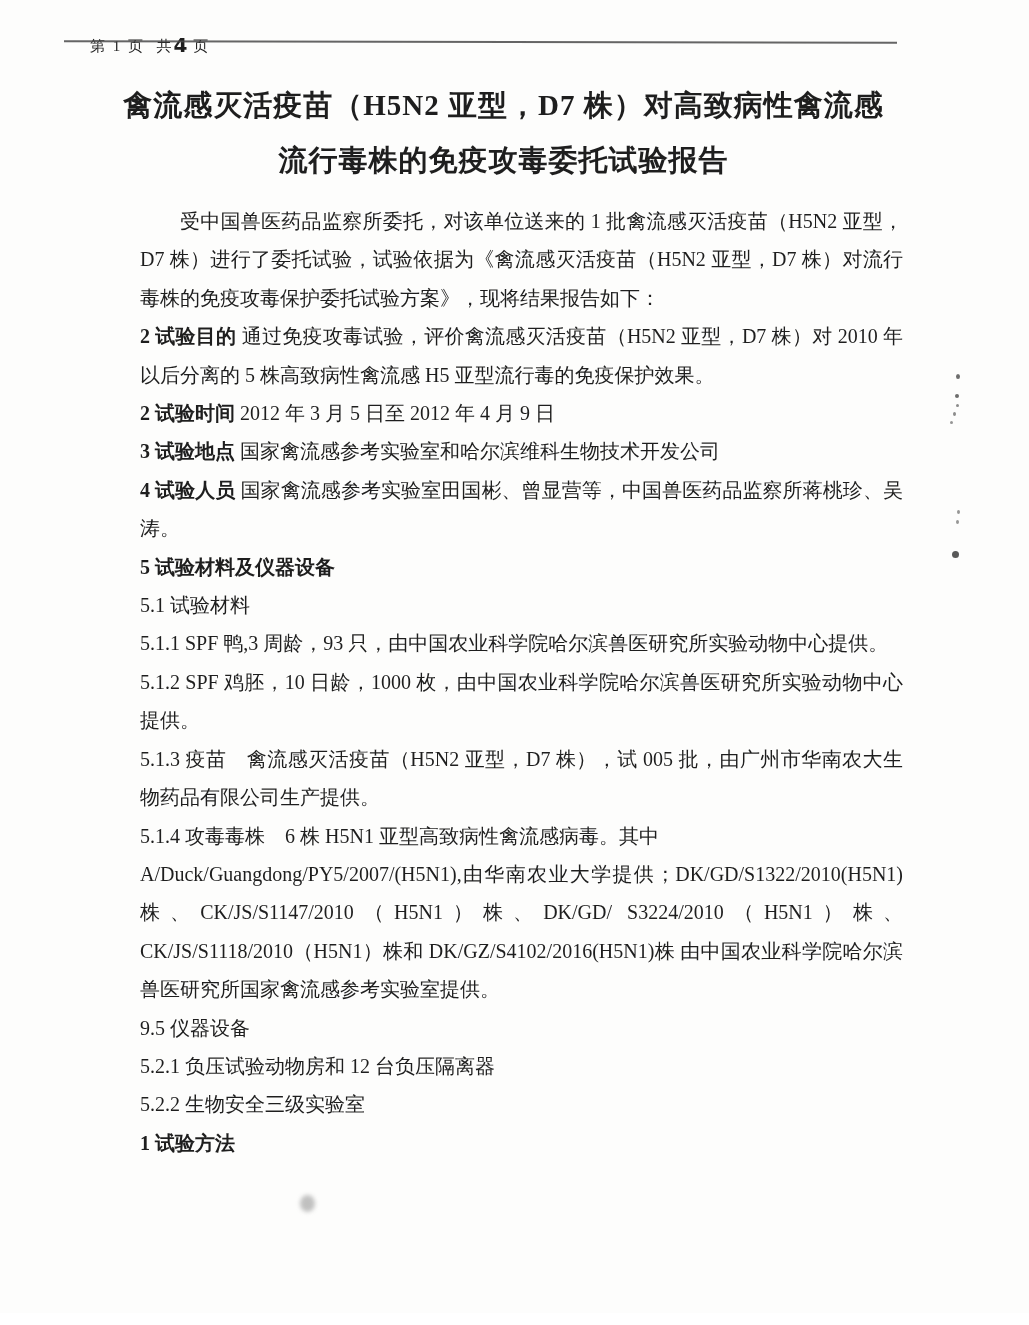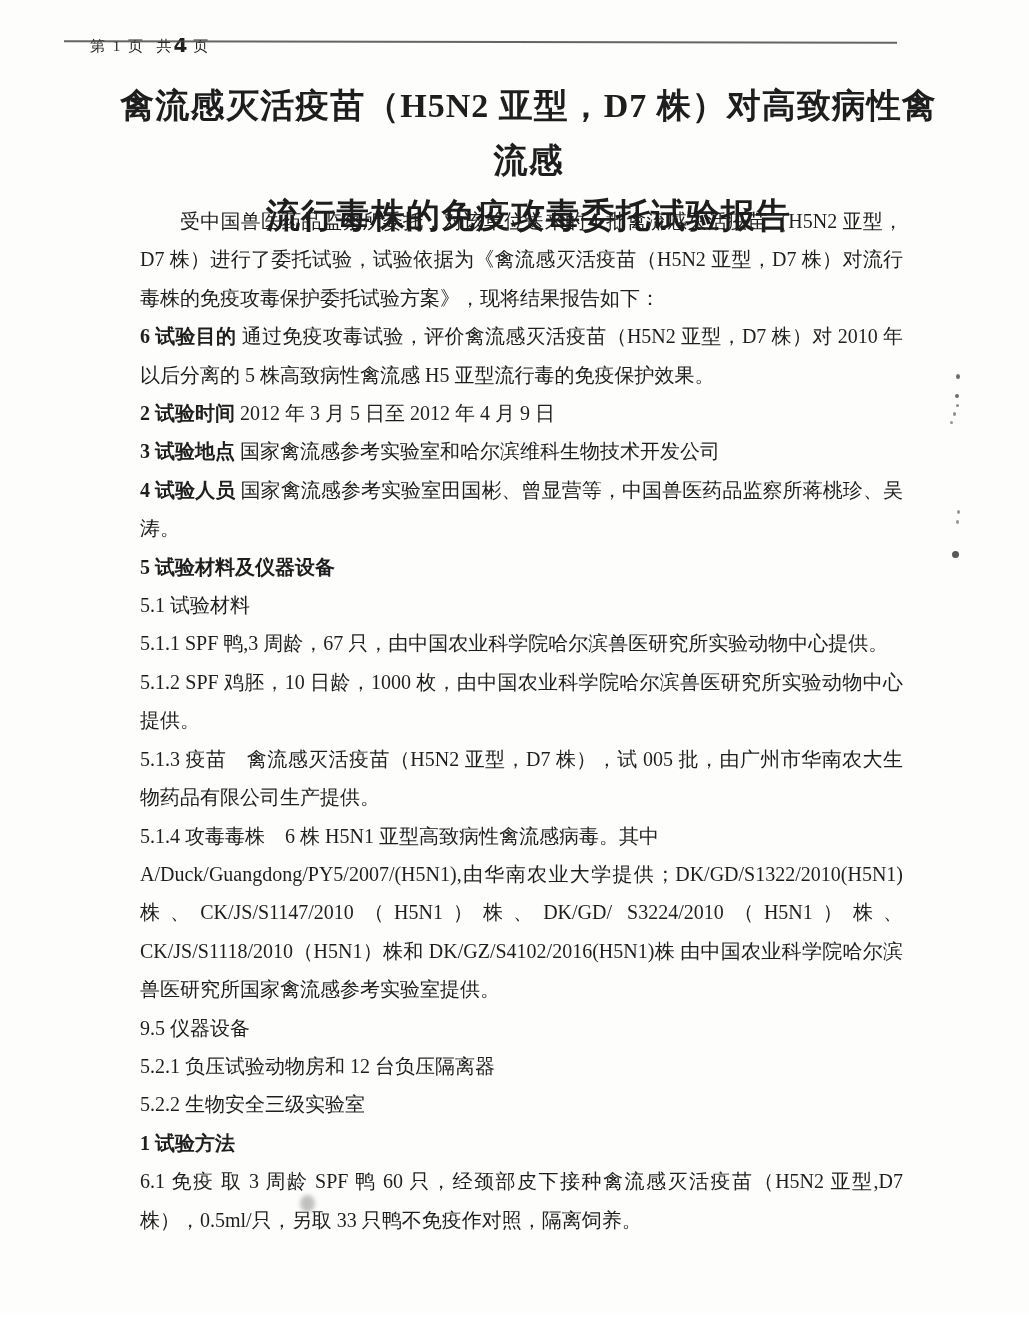--- a/index.html
+++ b/index.html
@@ -18,22 +18,22 @@
   .pg-total {
     font-size:20px; font-weight:700; letter-spacing:0;
     font-family:"DejaVu Sans",sans-serif;
     position:relative; top:1px;
   }
   .rule {
     position:absolute; top:41px; left:64px; width:833px; height:2px;
     background:var(--rule); transform:rotate(0.12deg); opacity:.85;
   }
   .title {
-    position:absolute; top:78px; left:104px; width:849px;
-    text-align:center; font-size:34px; font-weight:700;
+    position:absolute; top:78px; left:79px; width:849px;
+    text-align:center; font-size:29px; font-weight:700;
     line-height:55px; letter-spacing:1px; margin:0;
   }
   .body {
     position:absolute; top:202px; left:140px; width:763px;
     font-size:20px; line-height:38.4px; text-align:justify;
   }
   .para { margin:0; }
   .para.indent { text-indent:2em; }
   .lbl { font-weight:700; }
   .speck {
@@ -55,36 +55,35 @@
 
   <div class="rule"></div>
 
   <h1 class="title">
     <span>禽流感灭活疫苗（H5N2 亚型，D7 株）对高致病性禽流感</span><br>
     <span>流行毒株的免疫攻毒委托试验报告</span>
   </h1>
 
   <div class="body" id="paragraphs">
       <p class="para indent"><span>受中国兽医药品监察所委托，对该单位送来的 1 批禽流感灭活疫苗（H5N2 亚型，D7 株）进行了委托试验，试验依据为《禽流感灭活疫苗（H5N2 亚型，D7 株）对流行毒株的免疫攻毒保护委托试验方案》，现将结果报告如下：</span></p>
-      <p class="para"><span class="lbl">6 试验目的</span><span> 通过免疫攻毒试验，评价禽流感灭活疫苗（H5N2 亚型，D7 株）对 2010 年以后分离的 5 株高致病性禽流感 H5 亚型流行毒的免疫保护效果。</span></p>
+      <p class="para"><span class="lbl">2 试验目的</span><span> 通过免疫攻毒试验，评价禽流感灭活疫苗（H5N2 亚型，D7 株）对 2010 年以后分离的 5 株高致病性禽流感 H5 亚型流行毒的免疫保护效果。</span></p>
       <p class="para"><span class="lbl">2 试验时间</span><span> 2012 年 3 月 5 日至 2012 年 4 月 9 日</span></p>
       <p class="para"><span class="lbl">3 试验地点</span><span> 国家禽流感参考实验室和哈尔滨维科生物技术开发公司</span></p>
       <p class="para"><span class="lbl">4 试验人员</span><span> 国家禽流感参考实验室田国彬、曾显营等，中国兽医药品监察所蒋桃珍、吴涛。</span></p>
       <p class="para"><span class="lbl">5 试验材料及仪器设备</span></p>
       <p class="para"><span>5.1 试验材料</span></p>
-      <p class="para"><span>5.1.1 SPF 鸭,3 周龄，67 只，由中国农业科学院哈尔滨兽医研究所实验动物中心提供。</span></p>
+      <p class="para"><span>5.1.1 SPF 鸭,3 周龄，93 只，由中国农业科学院哈尔滨兽医研究所实验动物中心提供。</span></p>
       <p class="para"><span>5.1.2 SPF 鸡胚，10 日龄，1000 枚，由中国农业科学院哈尔滨兽医研究所实验动物中心提供。</span></p>
       <p class="para"><span>5.1.3 疫苗　禽流感灭活疫苗（H5N2 亚型，D7 株），试 005 批，由广州市华南农大生物药品有限公司生产提供。</span></p>
       <p class="para"><span>5.1.4 攻毒毒株　6 株 H5N1 亚型高致病性禽流感病毒。其中</span></p>
       <p class="para"><span>A/Duck/Guangdong/PY5/2007/(H5N1),由华南农业大学提供；DK/GD/S1322/2010(H5N1)株、CK/JS/S1147/2010（H5N1）株、DK/GD/ S3224/2010（H5N1）株、CK/JS/S1118/2010（H5N1）株和 DK/GZ/S4102/2016(H5N1)株 由中国农业科学院哈尔滨兽医研究所国家禽流感参考实验室提供。</span></p>
       <p class="para"><span>9.5 仪器设备</span></p>
       <p class="para"><span>5.2.1 负压试验动物房和 12 台负压隔离器</span></p>
       <p class="para"><span>5.2.2 生物安全三级实验室</span></p>
       <p class="para"><span class="lbl">1 试验方法</span></p>
-      <p class="para"><span>6.1 免疫 取 3 周龄 SPF 鸭 60 只，经颈部皮下接种禽流感灭活疫苗（H5N2 亚型,D7 株），0.5ml/只，另取 33 只鸭不免疫作对照，隔离饲养。</span></p>
     </div>
 
   <span class="speck" style="left:956px;top:374px;width:4px;height:5px"></span>
   <span class="speck" style="left:955px;top:394px;width:4px;height:4px"></span>
   <span class="speck" style="left:956px;top:404px;width:3px;height:3px;opacity:.55"></span>
   <span class="speck" style="left:953px;top:412px;width:3px;height:4px;opacity:.55"></span>
   <span class="speck" style="left:950px;top:421px;width:3px;height:3px;opacity:.5"></span>
   <span class="speck" style="left:957px;top:510px;width:3px;height:4px;opacity:.5"></span>
   <span class="speck" style="left:956px;top:520px;width:3px;height:4px;opacity:.5"></span>
   <span class="speck" style="left:952px;top:551px;width:7px;height:7px;opacity:.8"></span>

